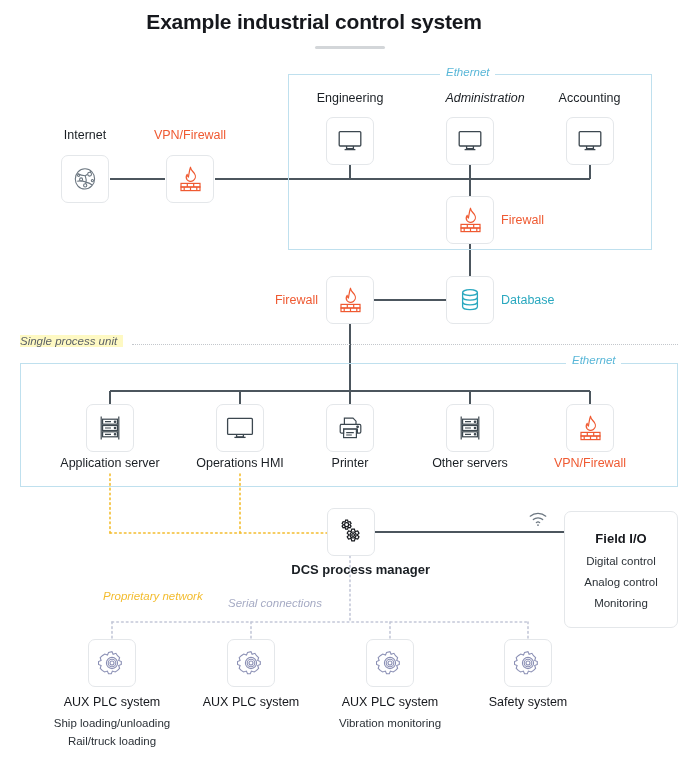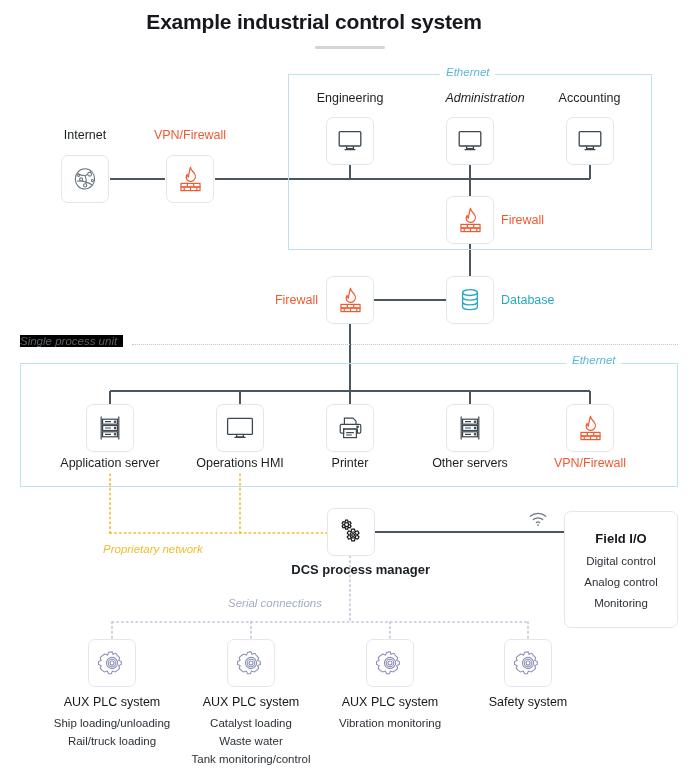--- a/index.html
+++ b/index.html
@@ -12,40 +12,40 @@
          font-size:21px;font-weight:bold;letter-spacing:-0.2px;color:#16181d;}
   .title-rule{position:absolute;left:315px;top:46px;width:70px;height:3px;background:#d3d6d9;border-radius:2px;}
 
   
   .zone{position:absolute;border:1px solid #bfe0ee;background:transparent;box-sizing:border-box;}
   .zone-label{position:absolute;font-size:11.5px;font-style:italic;color:#59b7d8;
               background:#fff;padding:0 6px;white-space:nowrap;}
 
   .dash-zone{position:absolute;border-top:1.5px dotted #c3c7cc;}
   .dash-zone-label{position:absolute;font-size:11.5px;font-style:italic;color:#5b6167;
-                   background:#000000;padding:0 6px 0 0;white-space:nowrap;}
+                   background:#fef9c3;padding:0 6px 0 0;white-space:nowrap;}
 
   
   .node{position:absolute;width:48px;height:48px;border:1px solid #e4e7ea;border-radius:7px;
         background:#fff;box-sizing:border-box;display:flex;align-items:center;justify-content:center;}
   .node svg{display:block;}
 
   .nlabel{position:absolute;font-size:12.5px;color:#1a1f24;white-space:nowrap;text-align:center;}
   .nlabel.accent{color:#ef5a32;}
   .nlabel.teal{color:#2aa8bf;}
 
   
   .fieldio{position:absolute;left:564px;top:511px;width:114px;height:117px;
            border:1px solid #e4e7ea;border-radius:7px;background:#fff;box-sizing:border-box;
            display:flex;flex-direction:column;align-items:center;justify-content:center;gap:9px;}
   .fieldio .fhead{font-size:13px;font-weight:bold;color:#16181d;}
   .fieldio .fline{font-size:11.5px;color:#2b3137;}
 
   .netlabel{position:absolute;font-size:11.5px;font-style:italic;white-space:nowrap;}
-  .netlabel.amber{color:#f3bc2e;}
+  .netlabel.amber{color:#f3bc2e;margin-top:47px;}
   .netlabel.serial{color:#a6abc4;}
 
   .plabel{position:absolute;text-align:center;font-size:12.5px;font-weight:normal;color:#16181d;white-space:nowrap;}
   .psub{position:absolute;text-align:center;font-size:11.5px;color:#2b3137;white-space:nowrap;line-height:18px;}
 </style>
 </head>
 <body>
 
 <div id="stage">
 
@@ -324,25 +324,20 @@
     <span>
       <svg width="28" height="28" viewBox="0 0 28 28" fill="none" stroke="#8b90b5" stroke-width="1.1">
         <path d="M14 2.6l1.1 2.6 2.8-.9 1.6 2.4 2.1 2-.9 2.8 2.6 1.1v2.8l-2.6 1.1.9 2.8-2 2.1-2.4 1.6-2.8-.9-1.1 2.6h-2.8l-1.1-2.6-2.8.9-2.4-1.6-2-2.1.9-2.8-2.6-1.1v-2.8l2.6-1.1-.9-2.8 2.1-2 2.4-1.6 2.8.9 1.1-2.6z"></path>
         <circle cx="14" cy="14" r="5.6"></circle>
           <circle cx="14" cy="14" r="3.8"></circle>
           <circle cx="14" cy="14" r="2"></circle>
       </svg>
     </span>
   </div>
   <div class="plabel" style="left:171px;top:695px;width:160px;">AUX PLC system</div>
-  <div class="psub" style="left:161px;top:714px;width:180px;">
-    <div>Catalyst loading</div>
-    <div>Waste water</div>
-    <div>Tank monitoring/control</div>
-  </div>
 
   <div class="node" style="left:366px;top:639px;">
     <span>
       <svg width="28" height="28" viewBox="0 0 28 28" fill="none" stroke="#8b90b5" stroke-width="1.1">
         <path d="M14 2.6l1.1 2.6 2.8-.9 1.6 2.4 2.1 2-.9 2.8 2.6 1.1v2.8l-2.6 1.1.9 2.8-2 2.1-2.4 1.6-2.8-.9-1.1 2.6h-2.8l-1.1-2.6-2.8.9-2.4-1.6-2-2.1.9-2.8-2.6-1.1v-2.8l2.6-1.1-.9-2.8 2.1-2 2.4-1.6 2.8.9 1.1-2.6z"></path>
         <circle cx="14" cy="14" r="5.6"></circle>
           <circle cx="14" cy="14" r="3.8"></circle>
           <circle cx="14" cy="14" r="2"></circle>
       </svg>
     </span>

